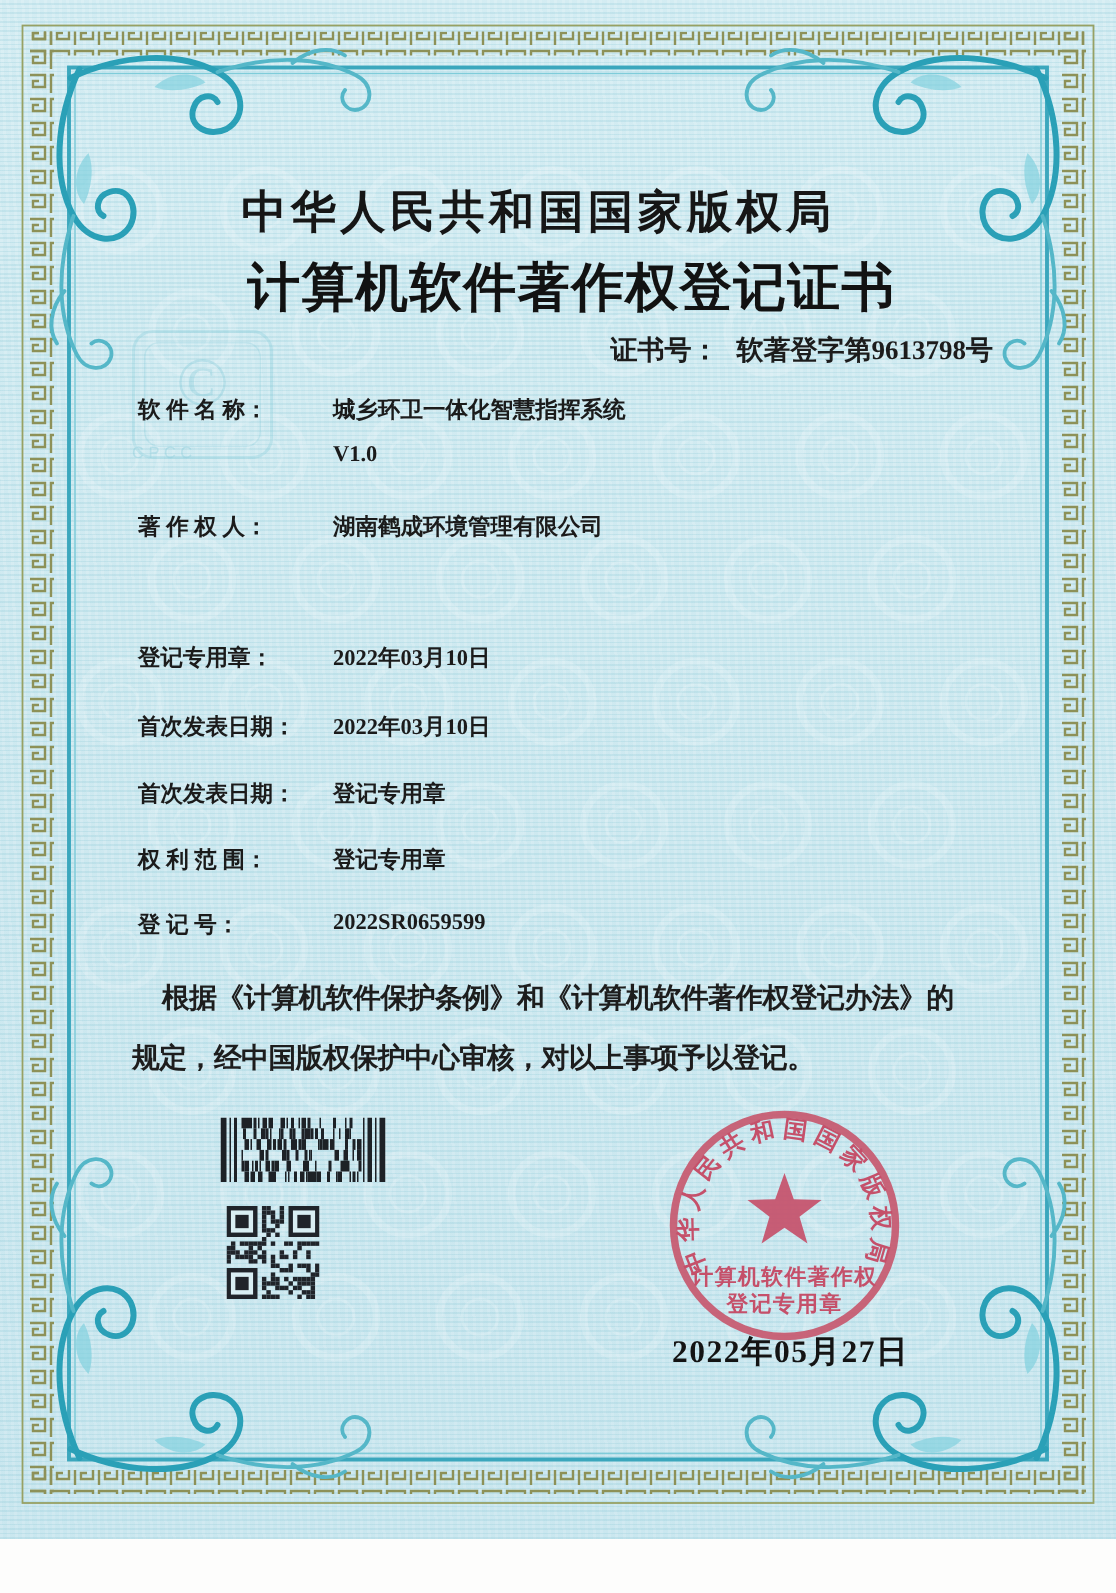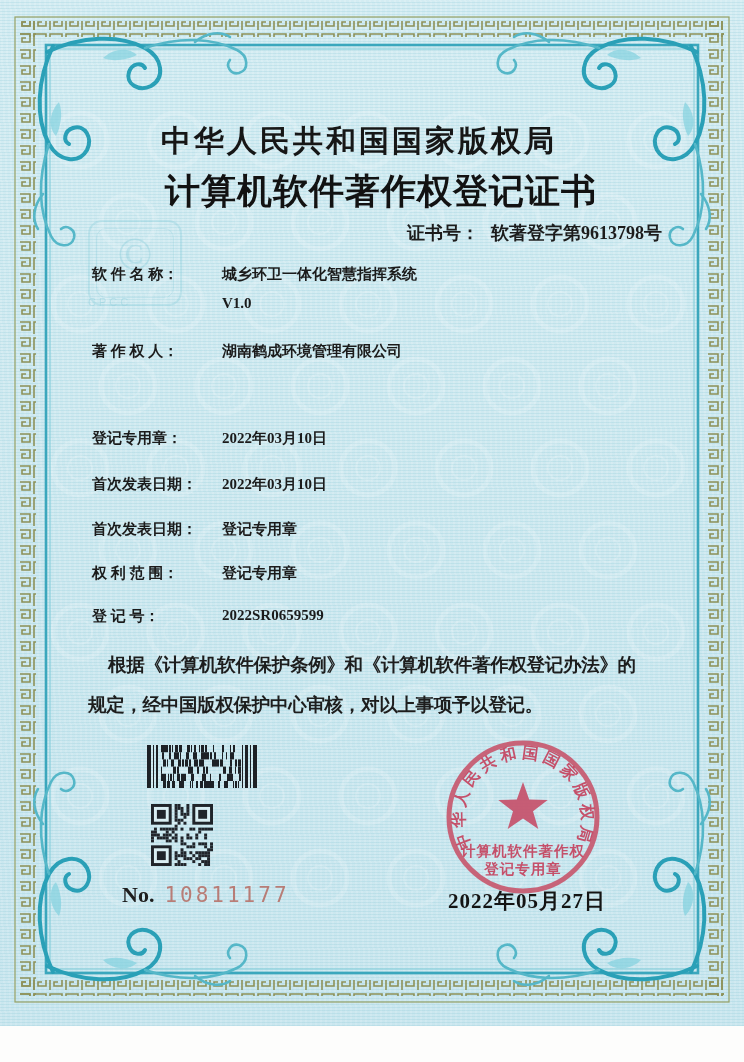--- a/index.html
+++ b/index.html
@@ -517,23 +517,20 @@
         <rect x="3" y="3" width="15" height="15" fill="#d9eef3"></rect>
         <rect x="6" y="6" width="9" height="9" fill="#20242a"></rect>
         <rect x="42" y="0" width="21" height="21" fill="#20242a"></rect>
         <rect x="45" y="3" width="15" height="15" fill="#d9eef3"></rect>
         <rect x="48" y="6" width="9" height="9" fill="#20242a"></rect>
         <rect x="0" y="42" width="21" height="21" fill="#20242a"></rect>
         <rect x="3" y="45" width="15" height="15" fill="#d9eef3"></rect>
         <rect x="6" y="48" width="9" height="9" fill="#20242a"></rect>
       </svg>
 
-    <div class="serial">
-      <span class="no">No.</span><span class="digits">10811177</span>
-    </div>
 
     <svg class="seal" width="176" height="186" viewBox="0 0 176 186">
       <circle cx="85" cy="87" r="74" fill="none" stroke="#c7556c" stroke-width="5" opacity="0.9"></circle>
       <polygon points="85,52 91.2,69.5 109.7,70 95,81.2 100.3,99 85,88.5 69.7,99 75,81.2 60.3,70 78.8,69.5" fill="#c5506a" opacity="0.92"></polygon>
       <path id="sealArcPath" d="M36,120 A59,59 0 1 1 134,120" fill="none"></path>
       <text class="seal-arc"><textPath href="#sealArcPath" startOffset="4" textLength="242" lengthAdjust="spacing">中华人民共和国国家版权局</textPath></text>
       <text class="seal-line" x="85" y="126">计算机软件著作权</text>
       <text class="seal-line" x="85" y="144">登记专用章</text>
     </svg>
 

